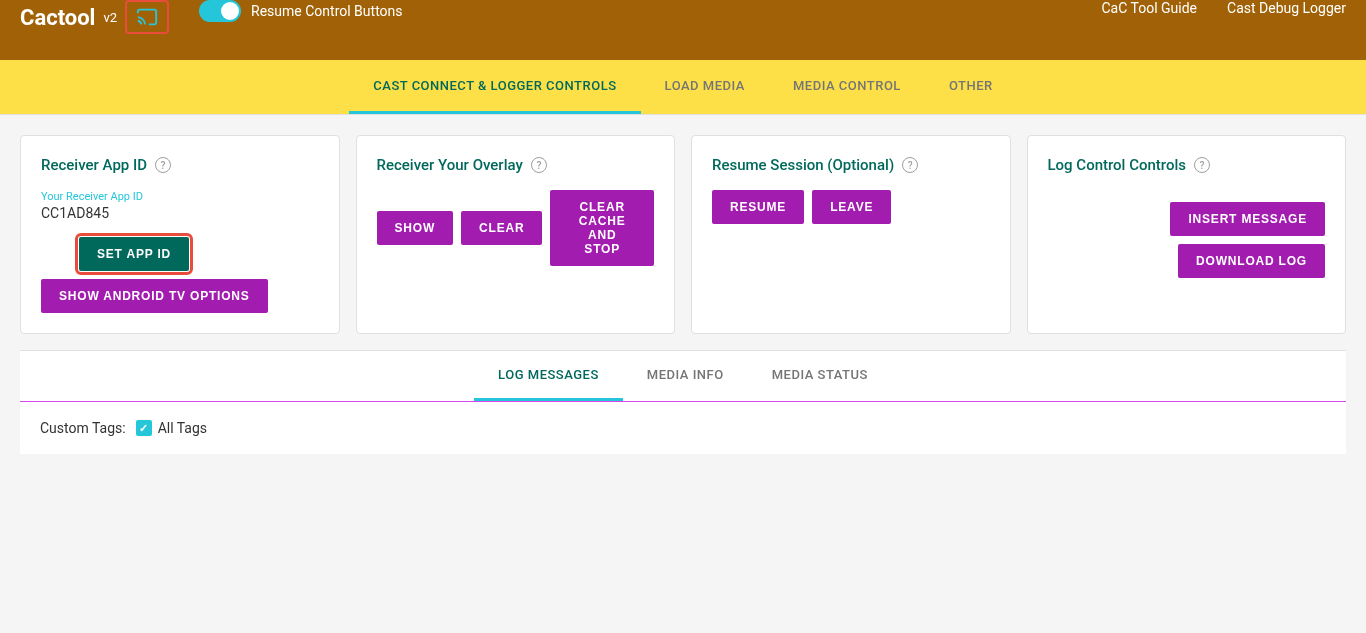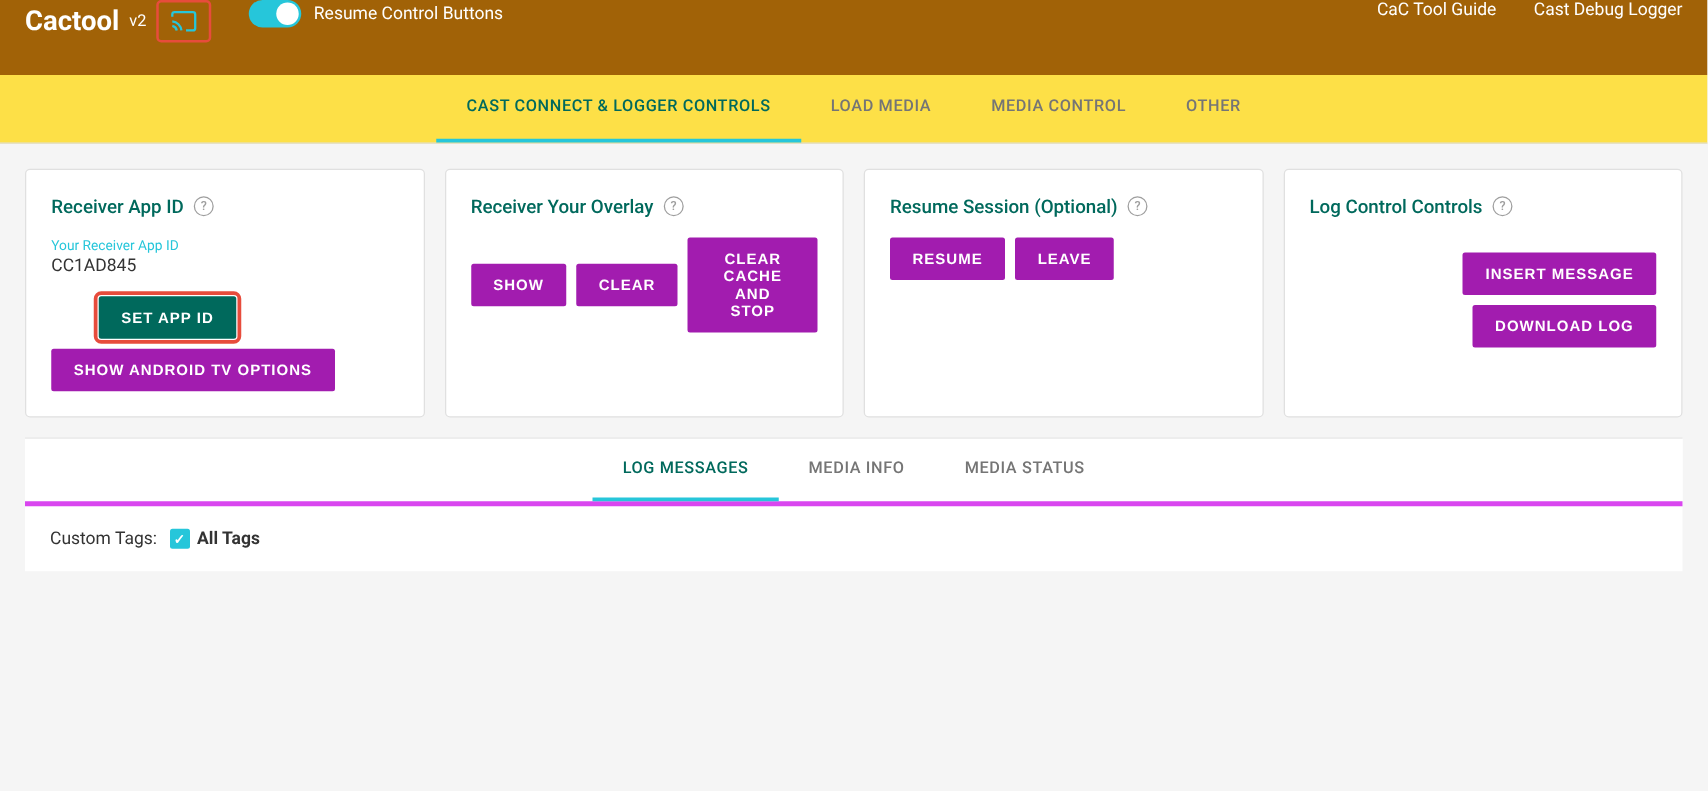--- a/index.html
+++ b/index.html
@@ -223,21 +223,21 @@
 
     
     .bottom-section {
       background: white;
       margin-top: 8px;
       border-top: 1px solid #e0e0e0;
     }
     .bottom-tabs {
       display: flex;
       justify-content: center;
-      border-bottom: 4px solid #d946ef;
+      border-bottom: 1px solid #d946ef;
       background: white;
     }
     .bottom-tab {
       padding: 16px 24px;
       font-size: 13px;
       font-weight: 500;
       color: #757575;
       cursor: pointer;
       border-bottom: 3px solid transparent;
       letter-spacing: 0.5px;
@@ -255,21 +255,20 @@
       align-items: center;
       gap: 10px;
       font-size: 14px;
       color: #333;
     }
     .checkbox-label {
       display: flex;
       align-items: flex-end;
       gap: 6px;
       cursor: pointer;
-      font-weight: bold;
     }
     .checkbox-custom {
       width: 16px;
       height: 16px;
       background: #26c6da;
       border-radius: 2px;
       display: flex;
       align-items: center;
       justify-content: center;
     }

